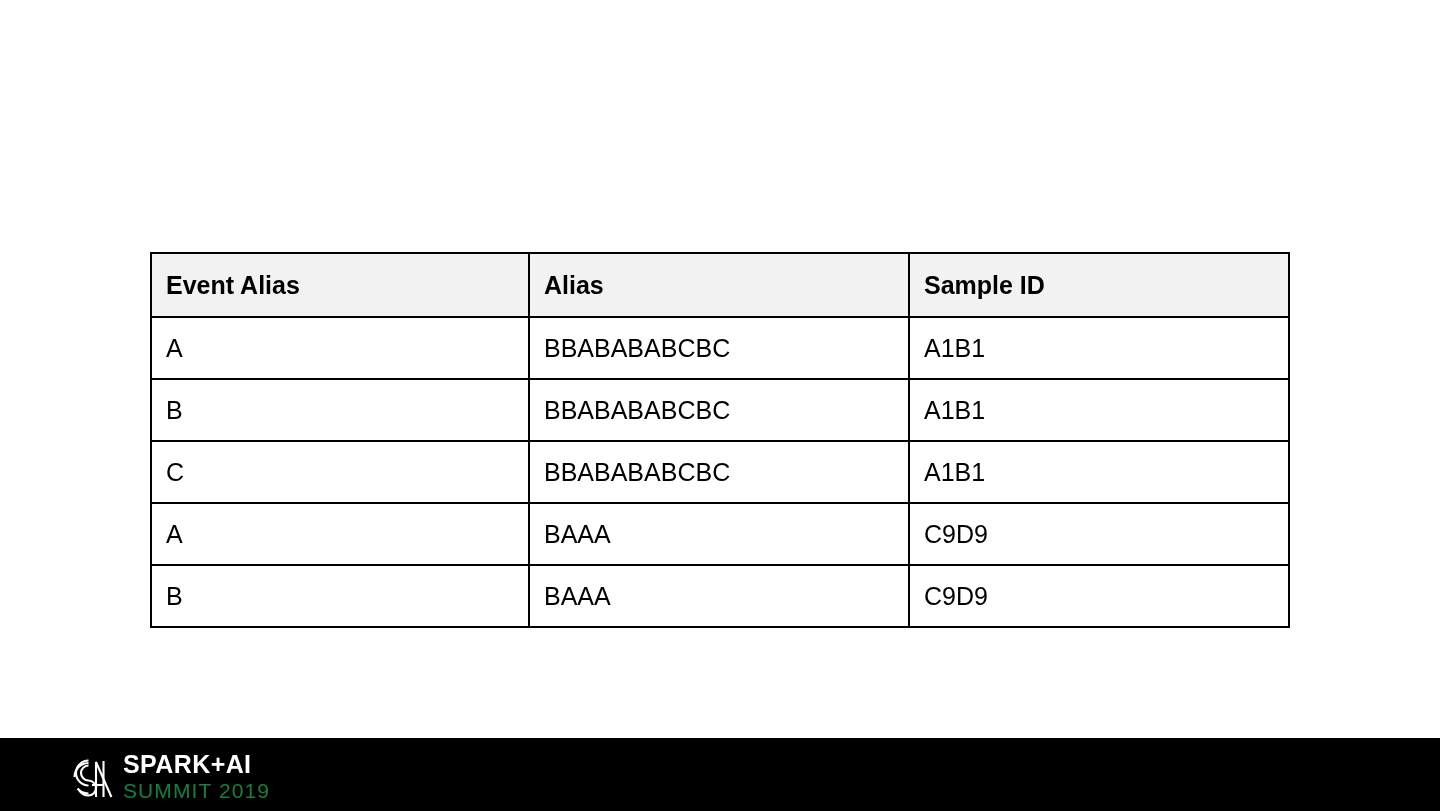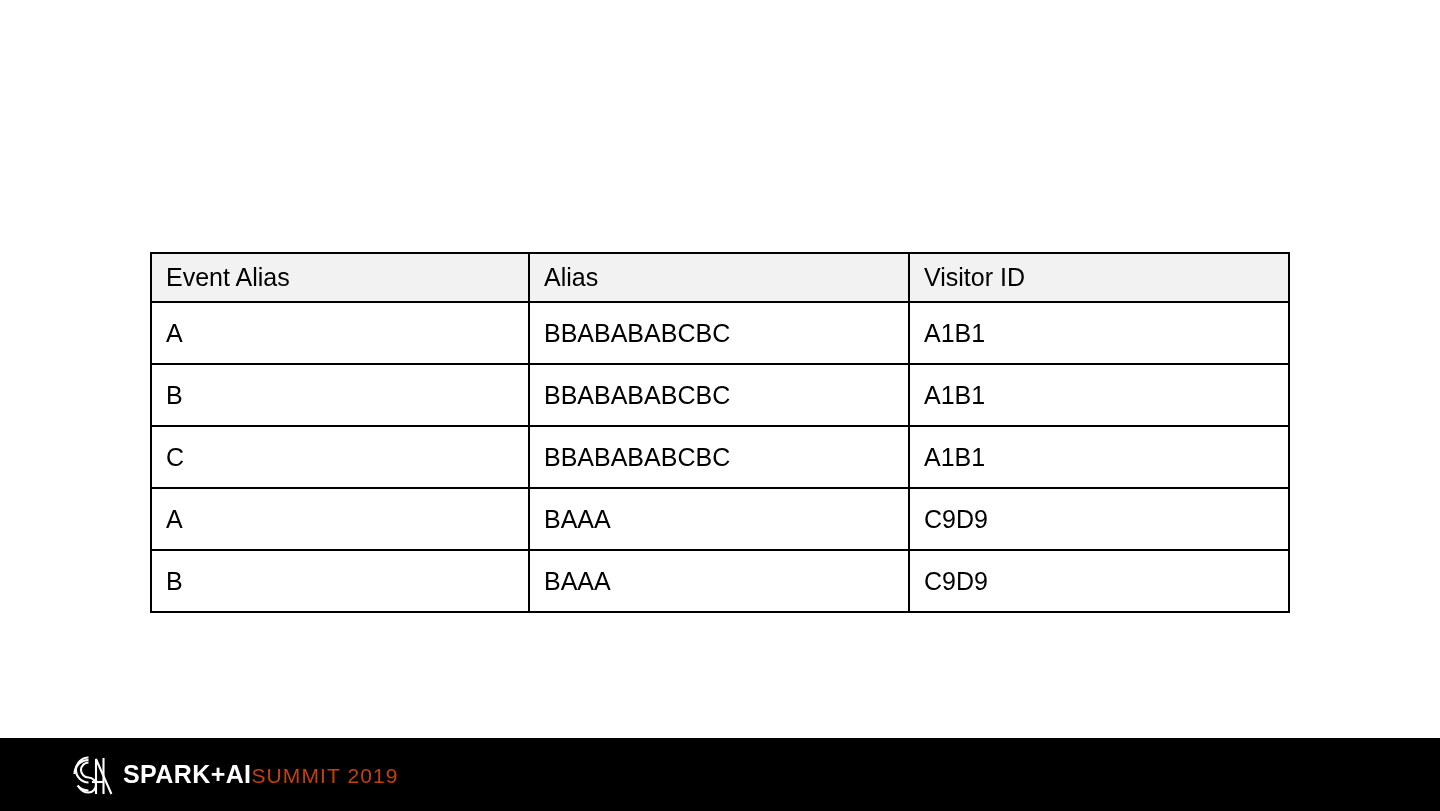--- a/index.html
+++ b/index.html
@@ -60,22 +60,22 @@
     vertical-align: middle;
     font-size: 25px;
     color: #000000;
     font-weight: normal;
     white-space: nowrap;
     overflow: hidden;
   }
 
   table.data-table thead th {
     background: #f2f2f2;
-    font-weight: normal;
-    height: 49px;
+    font-weight: bold;
+    height: 64px;
     font-size: 25px;
   }
 
   
   .footer-bar {
     position: absolute;
     left: 0;
     top: 738px;
     width: 1440px;
     height: 73px;
@@ -93,35 +93,35 @@
 
   .logo-mark {
     width: 46px;
     height: 44px;
     flex: 0 0 auto;
     display: block;
   }
 
   .logo-words {
     display: flex;
-    flex-direction: row;
+    flex-direction: column;
     justify-content: center;
     line-height: 1;
   }
 
   .logo-line1 {
     color: #ffffff;
     font-size: 25px;
     font-weight: bold;
     letter-spacing: 0.4px;
     line-height: 25px;
   }
 
   .logo-line2 {
-    color: #c2410c;
+    color: #15803d;
     font-size: 21px;
     font-weight: normal;
     letter-spacing: 1.1px;
     line-height: 23px;
     margin-top: 2px;
   }
 </style>
 </head>
 <body>
 
@@ -132,21 +132,21 @@
     <table class="data-table">
       <colgroup>
         <col class="c-event">
         <col class="c-funnel">
         <col class="c-vid">
       </colgroup>
       <thead>
         <tr>
           <th>Event Alias</th>
           <th>Alias</th>
-          <th>Visitor ID</th>
+          <th>Sample ID</th>
         </tr>
       </thead>
       <tbody>
         <tr>
           <td>A</td>
           <td>BBABABABCBC</td>
           <td>A1B1</td>
         </tr>
         <tr>
           <td>B</td>

